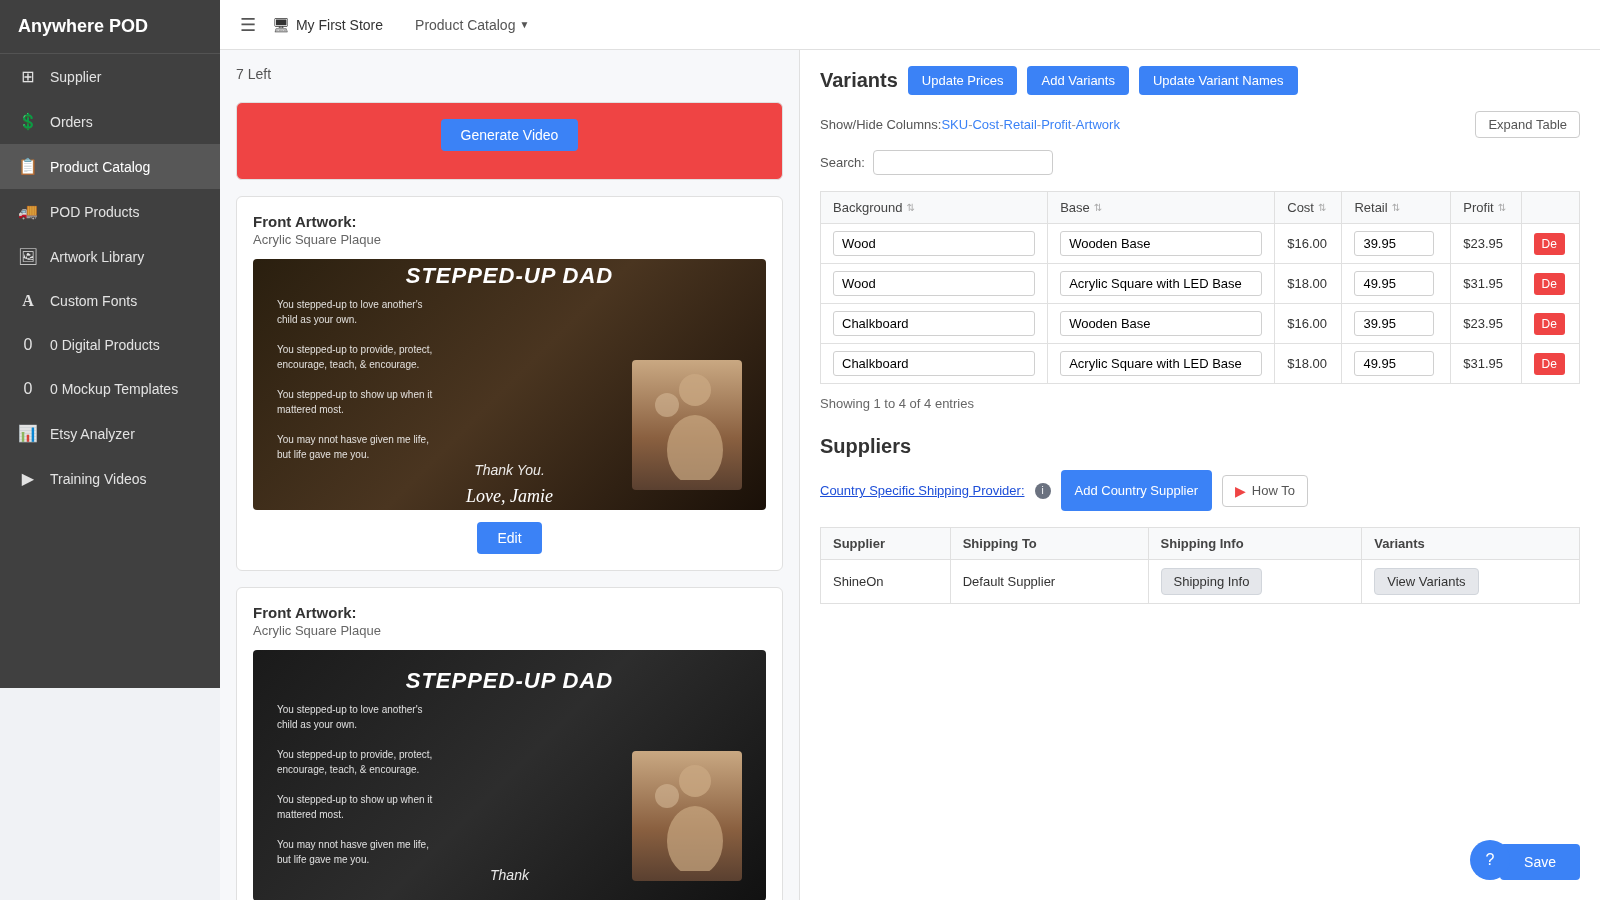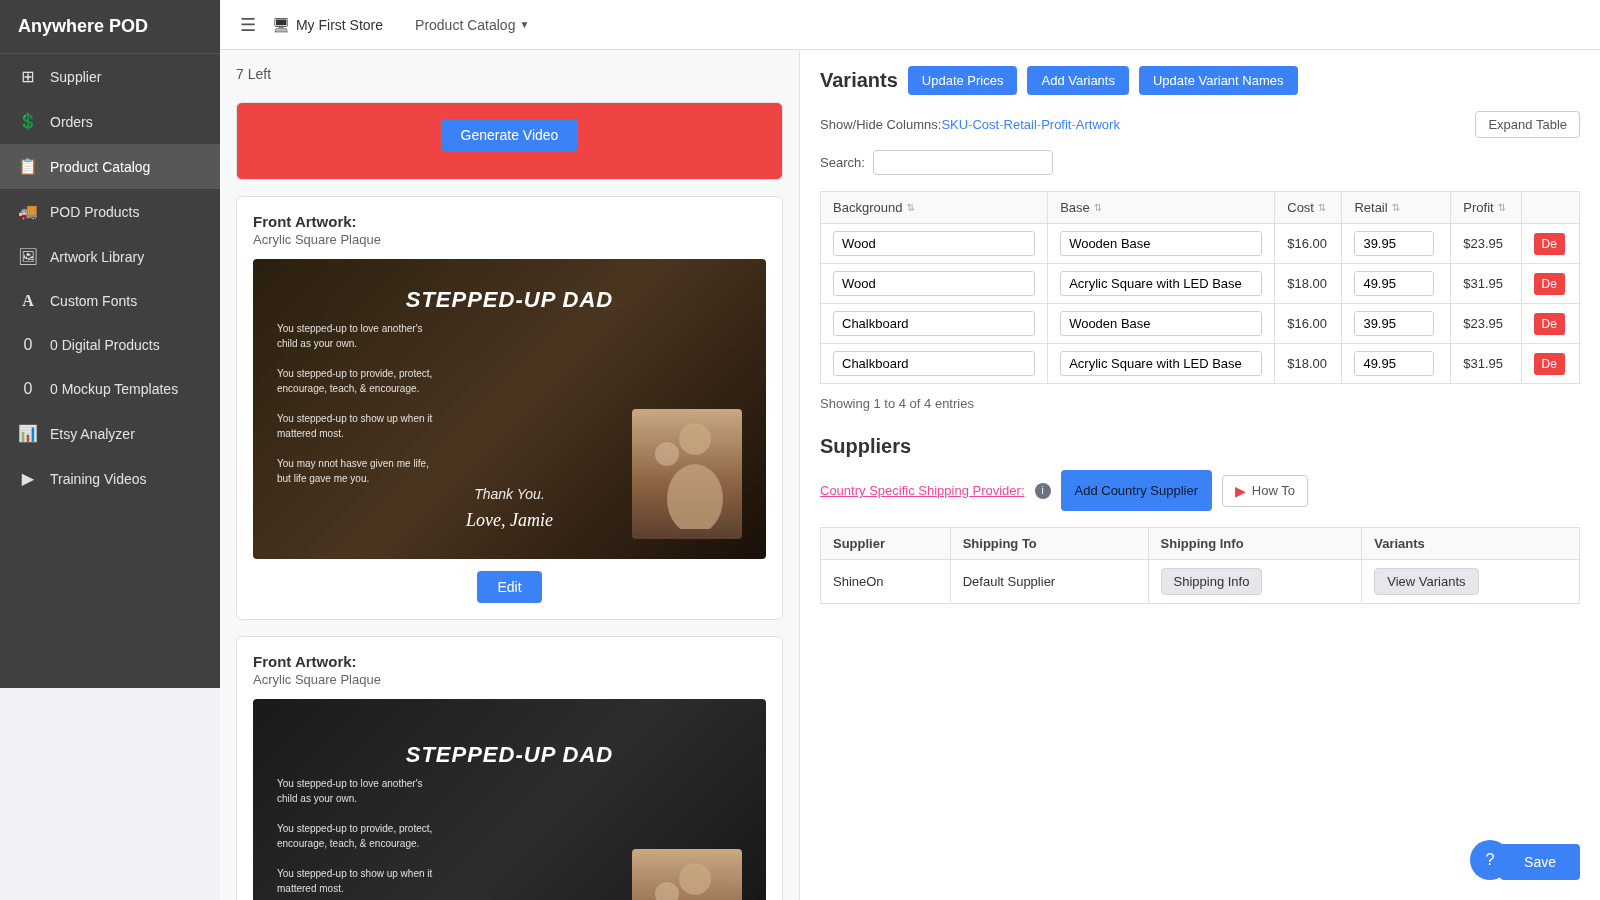--- a/index.html
+++ b/index.html
@@ -88,21 +88,21 @@
       border: 1px solid #e0e0e0;
       border-radius: 6px;
       padding: 16px;
       margin-bottom: 16px;
     }
     .artwork-title { font-size: 15px; font-weight: 600; color: #333; margin-bottom: 2px; }
     .artwork-subtitle { font-size: 13px; color: #666; margin-bottom: 12px; }
 
     .artwork-image {
       width: 100%;
-      height: 300px;
+      height: 251px;
       background: #3a2a1a;
       border-radius: 4px;
       display: flex;
       align-items: center;
       justify-content: center;
       position: relative;
       overflow: hidden;
     }
     .artwork-image-dark {
       background: linear-gradient(135deg, #2a1f0f 0%, #4a3520 50%, #1a1008 100%);
@@ -312,35 +312,35 @@
       font-weight: 600;
       color: #333;
       margin-bottom: 12px;
     }
     .suppliers-subrow {
       display: flex;
       align-items: center;
       gap: 10px;
       margin-bottom: 16px;
     }
-    .suppliers-label { font-size: 13px; color: #ec4899; text-decoration: underline; cursor: pointer; }
+    .suppliers-label { font-size: 13px; color: #1d4ed8; text-decoration: underline; cursor: pointer; }
     .info-icon {
       width: 16px; height: 16px;
       background: #6b7280;
       border-radius: 50%;
       display: inline-flex;
       align-items: center;
       justify-content: center;
       color: #fff;
       font-size: 10px;
       cursor: pointer;
     }
     .btn-add-supplier {
       background: #3b82f6;
-      color: #0f172a;
+      color: #ffffff;
       border: none;
       border-radius: 4px;
       padding: 13px 14px;
       font-size: 13px;
       cursor: pointer;
     }
     .btn-how-to {
       background: #fff;
       border: 1px solid #ccc;
       border-radius: 4px;

